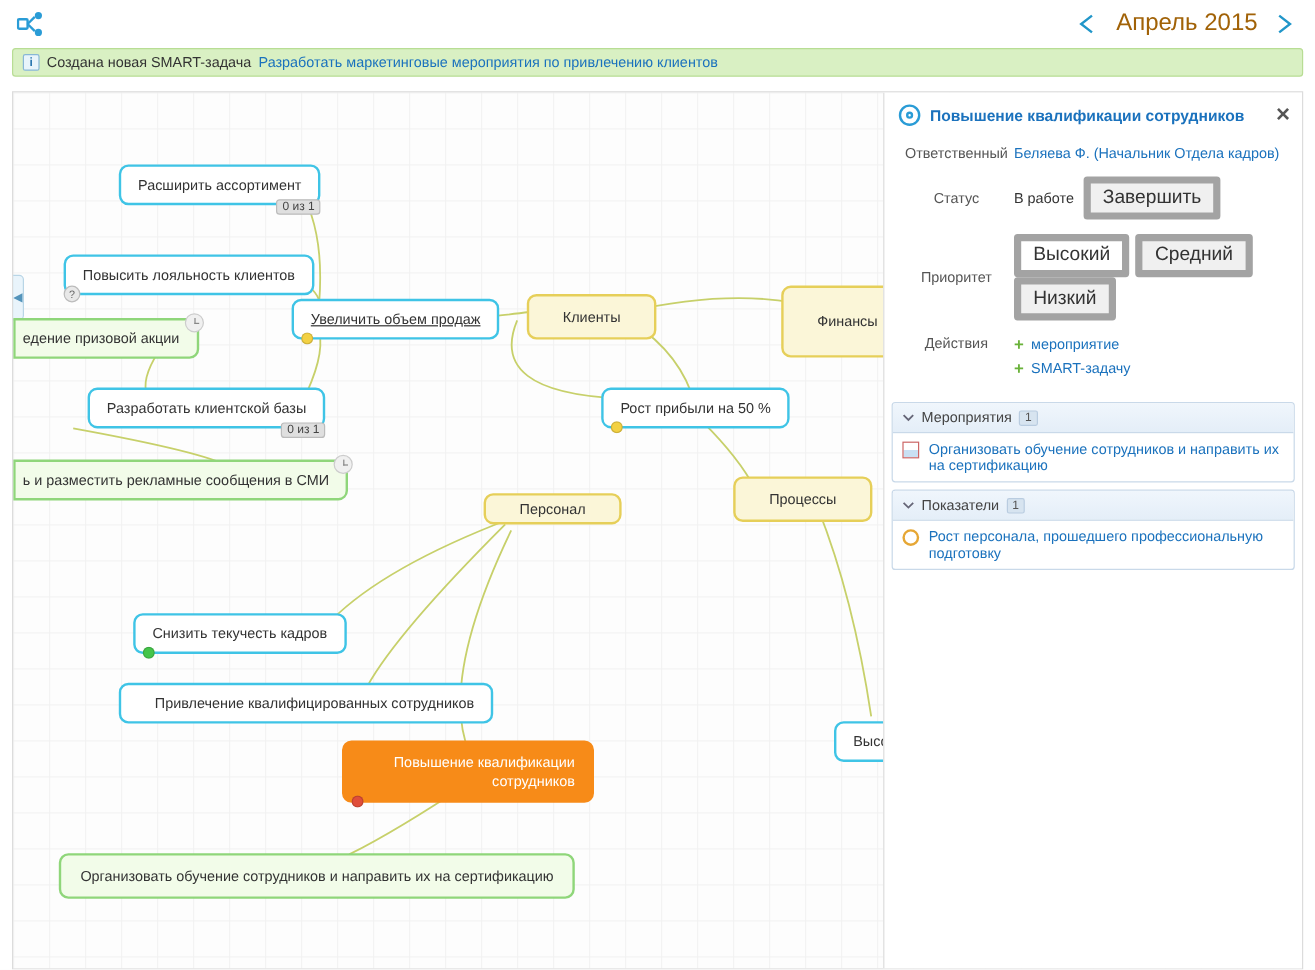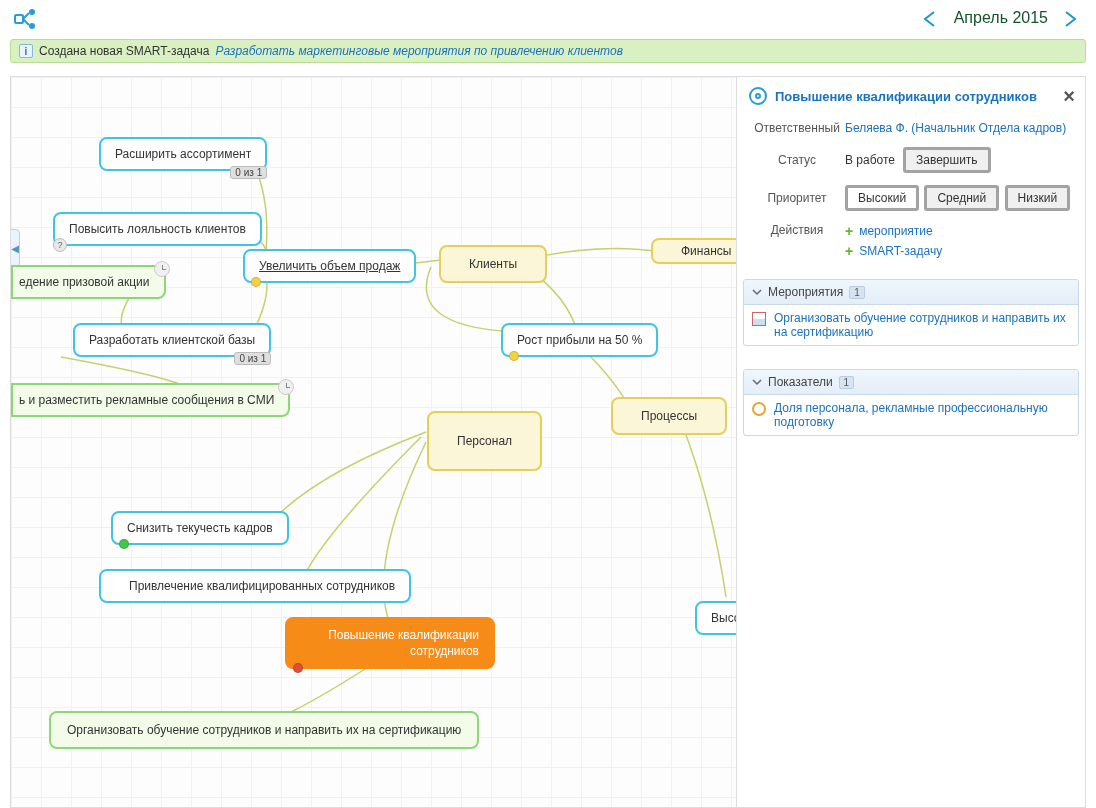--- a/index.html
+++ b/index.html
@@ -24,44 +24,44 @@
   .title-left {
     display: flex;
     align-items: center;
     gap: 8px;
     color: #5a6670;
     font-size: 20px;
     font-weight: normal;
   }
   .title-right {
     display: flex;
-    align-items: flex-start;
+    align-items: center;
     gap: 10px;
-    color: #14532d;
-    font-size: 16px;
+    color: #a16207;
+    font-size: 20px;
   }
   .arrow-btn {
     color: #2196c9;
     cursor: pointer;
     stroke: #2196c9;
     fill: none;
     stroke-width: 2;
   }
   .notif {
     margin: 0 10px 6px 10px;
     background: #d9f0c3;
     border: 1px solid #b8dd94;
     border-radius: 3px;
     padding: 4px 8px;
     display: flex;
     align-items: center;
     gap: 6px;
     font-size: 12px;
   }
-  .notif .notif-link { color: #1b72bd; cursor: pointer; font-style: italic; }
+  .notif .notif-link { color: #1b72bd; cursor: pointer; }
   .notif .info-icon {
     width: 14px; height: 14px;
     background: #e8f4fb;
     border: 1px solid #88b7d6;
     border-radius: 2px;
     color: #2a77b0;
     font-size: 10px;
     display: flex; align-items: center; justify-content: center;
     font-weight: bold;
   }
@@ -179,33 +179,33 @@
   }
   .close-x { position:absolute;right:10px;top:8px;font-size:20px;color:#555;cursor:pointer; }
   .panel-table { padding: 2px 12px 8px 12px; }
   .prow { display:flex; align-items:center; padding:6px 0; font-size:12px; }
   .prow .lbl { width: 96px; color:#555;text-align:center; }
   .prow .val { flex:1; color:#333; }
   .prow .val a { color:#1b72bd; text-decoration:none; cursor:pointer; }
   .btn {
     display:inline-block;
     background:#f0f0f0;
-    border:3px solid #a3a3a3;
+    border:6px solid #a3a3a3;
     border-radius:3px;
     padding:3px 10px;
-    font-size:12px;
+    font-size:16px;
     color:#333;
     cursor:pointer;
     margin-right:2px;
   }
   .btn.sel { background:#fff; }
   .add-line { display:flex;align-items:center;gap:6px;margin-bottom:4px; }
   .plus-ic { color:#6ab23a;font-weight:bold;font-size:14px; }
   .panel-section {
-    margin: 2px 6px 21px 6px;
+    margin: 2px 6px 4px 6px;
     border:1px solid #c9d9e9;
     border-radius:3px;
     overflow:hidden;
   }
   .sect-head {
     background: linear-gradient(#f0f6fc,#e4eef8);
     border-bottom:1px solid #c9d9e9;
     padding:5px 8px;
     display:flex;align-items:center;gap:6px;
     font-size:12px;color:#444;
@@ -311,34 +311,34 @@
 
   <div class="node yellow" style="left:428px;top:168px;padding:10px 28px;">
     <span>Клиенты</span>
   </div>
 
   <div class="node green" style="left:0px;top:306px;border-top-left-radius:0;border-bottom-left-radius:0;padding-left:6px;">
     <span>ь и разместить рекламные сообщения в СМИ</span>
     <span class="clock"></span>
   </div>
 
-  <div class="node yellow" style="left:640px;top:161px;padding:4px 28px;">
+  <div class="node yellow" style="left:640px;top:161px;padding:21px 28px;">
     <span>Финансы</span>
   </div>
 
   <div class="node blue" style="left:490px;top:246px;">
     <span>Рост прибыли на 50 %</span>
     <span class="dot yellow-d"></span>
   </div>
 
   <div class="node yellow" style="left:600px;top:320px;padding:10px 28px;">
     <span>Процессы</span>
   </div>
 
-  <div class="node yellow" style="left:416px;top:334px;padding:21px 28px;">
+  <div class="node yellow" style="left:392px;top:334px;padding:4px 28px;">
     <span>Персонал</span>
   </div>
 
   <div class="node blue" style="left:100px;top:434px;">
     <span>Снизить текучесть кадров</span>
     <span class="dot green-d"></span>
   </div>
 
   <div class="node blue" style="left:88px;top:492px;padding-left:28px;">
     <span>Привлечение квалифицированных сотрудников</span>
@@ -419,18 +419,18 @@
         <span class="chev">
             <svg width="10" height="10">
               <path d="M1 3 L5 7 L9 3" stroke="#667" fill="none" stroke-width="1.5"></path>
             </svg>
           </span>
         <span>Показатели</span>
         <span class="count">1</span>
       </div>
       <div class="sect-body">
         <span class="ind-ic"></span>
-        <a>Доля персонала, рекламные профессиональную подготовку</a>
+        <a>Рост персонала, прошедшего профессиональную подготовку</a>
       </div>
     </div>
   </div>
 
 </div>
 
 </body></html>

